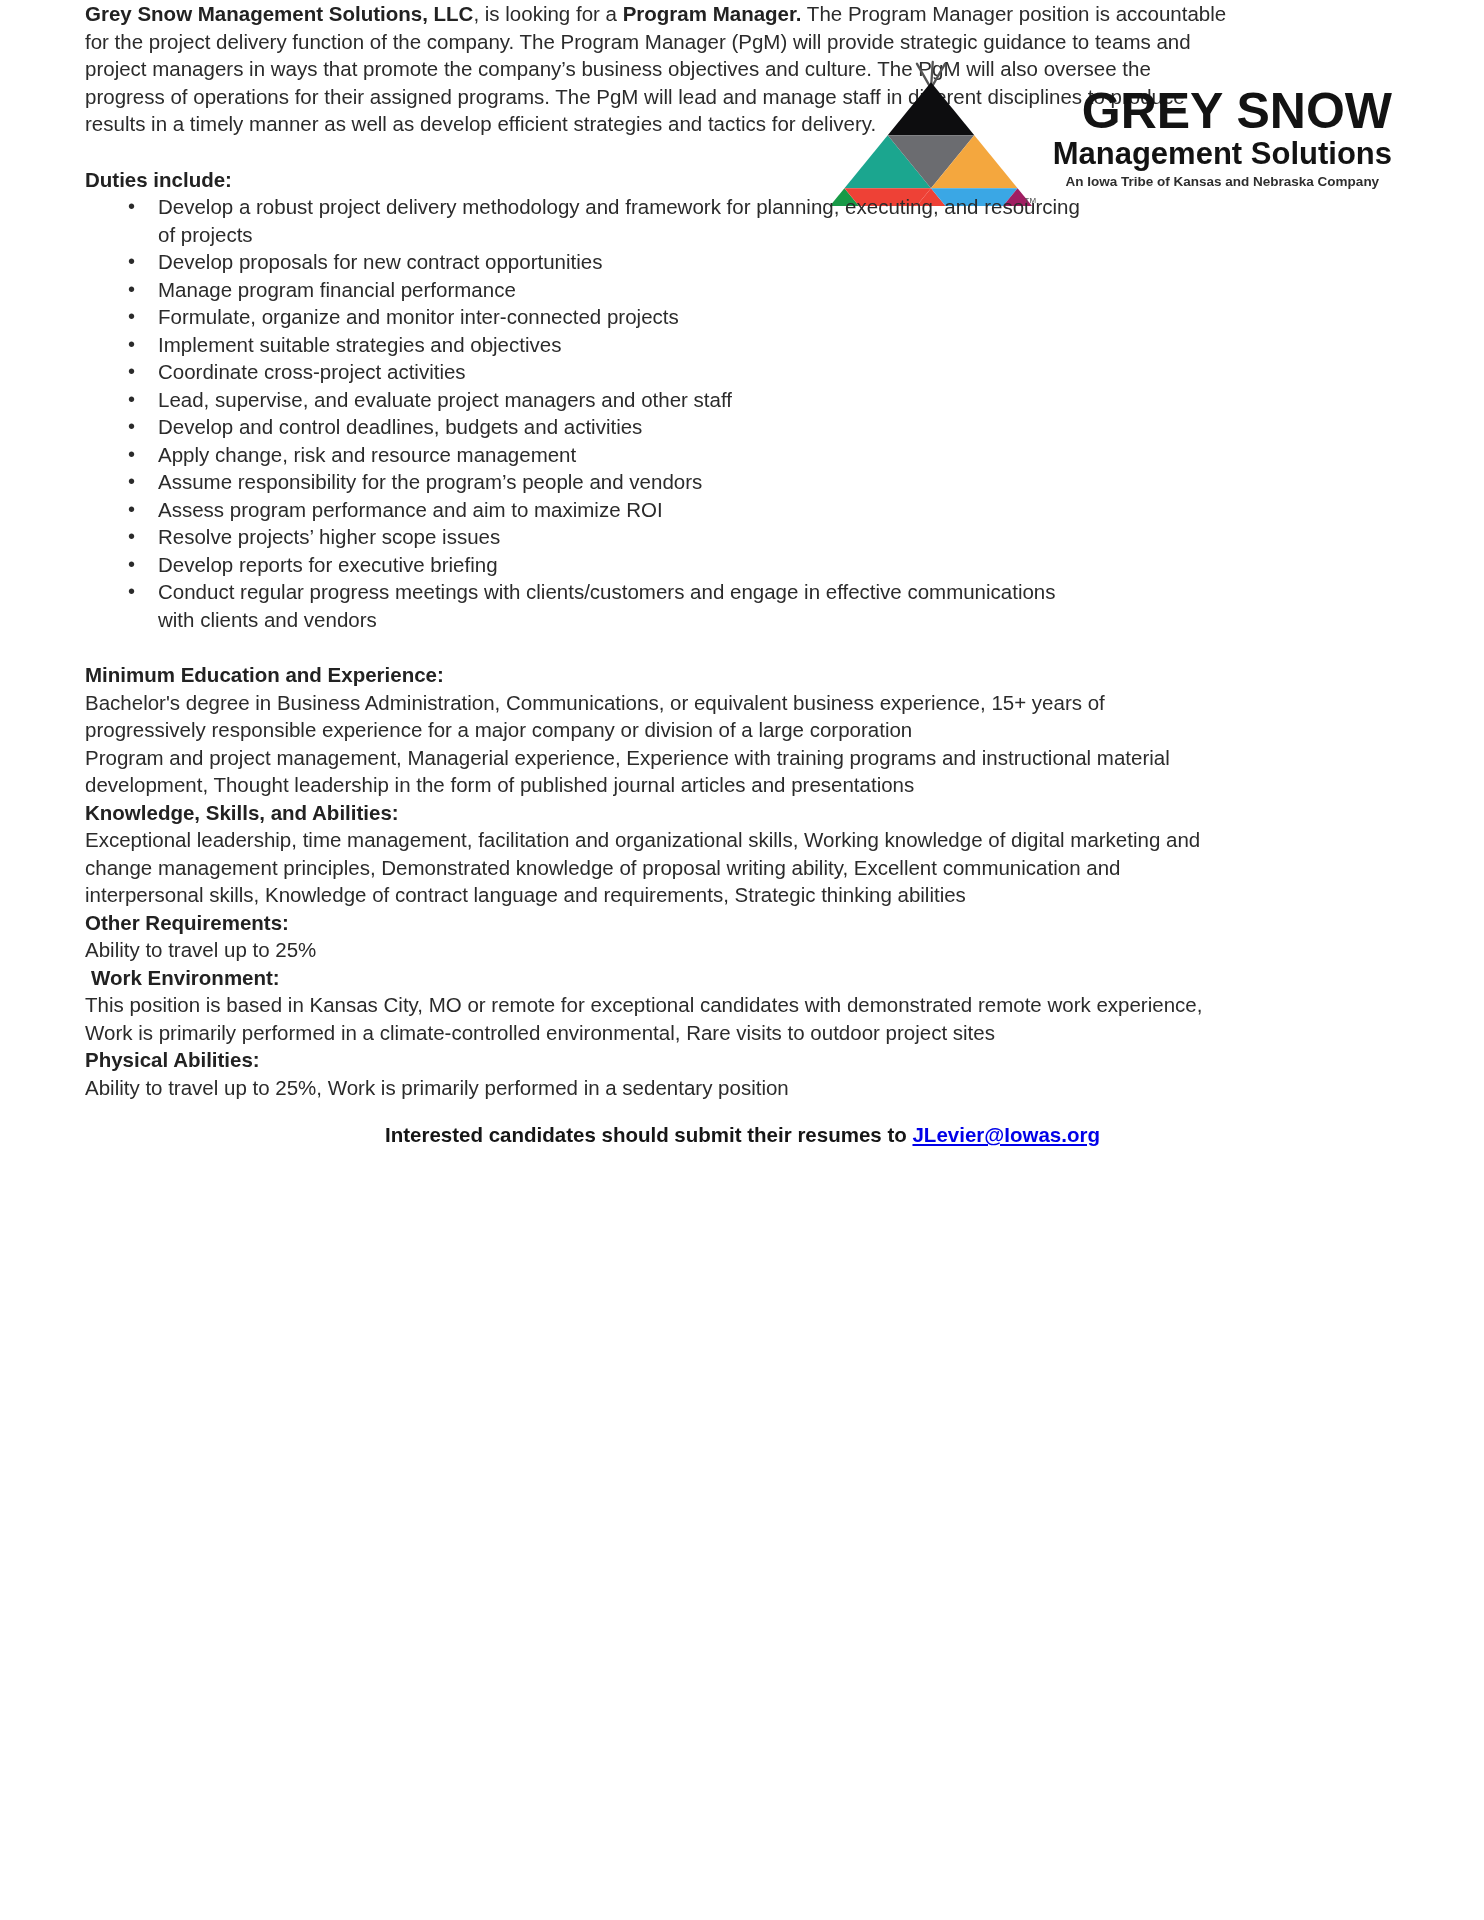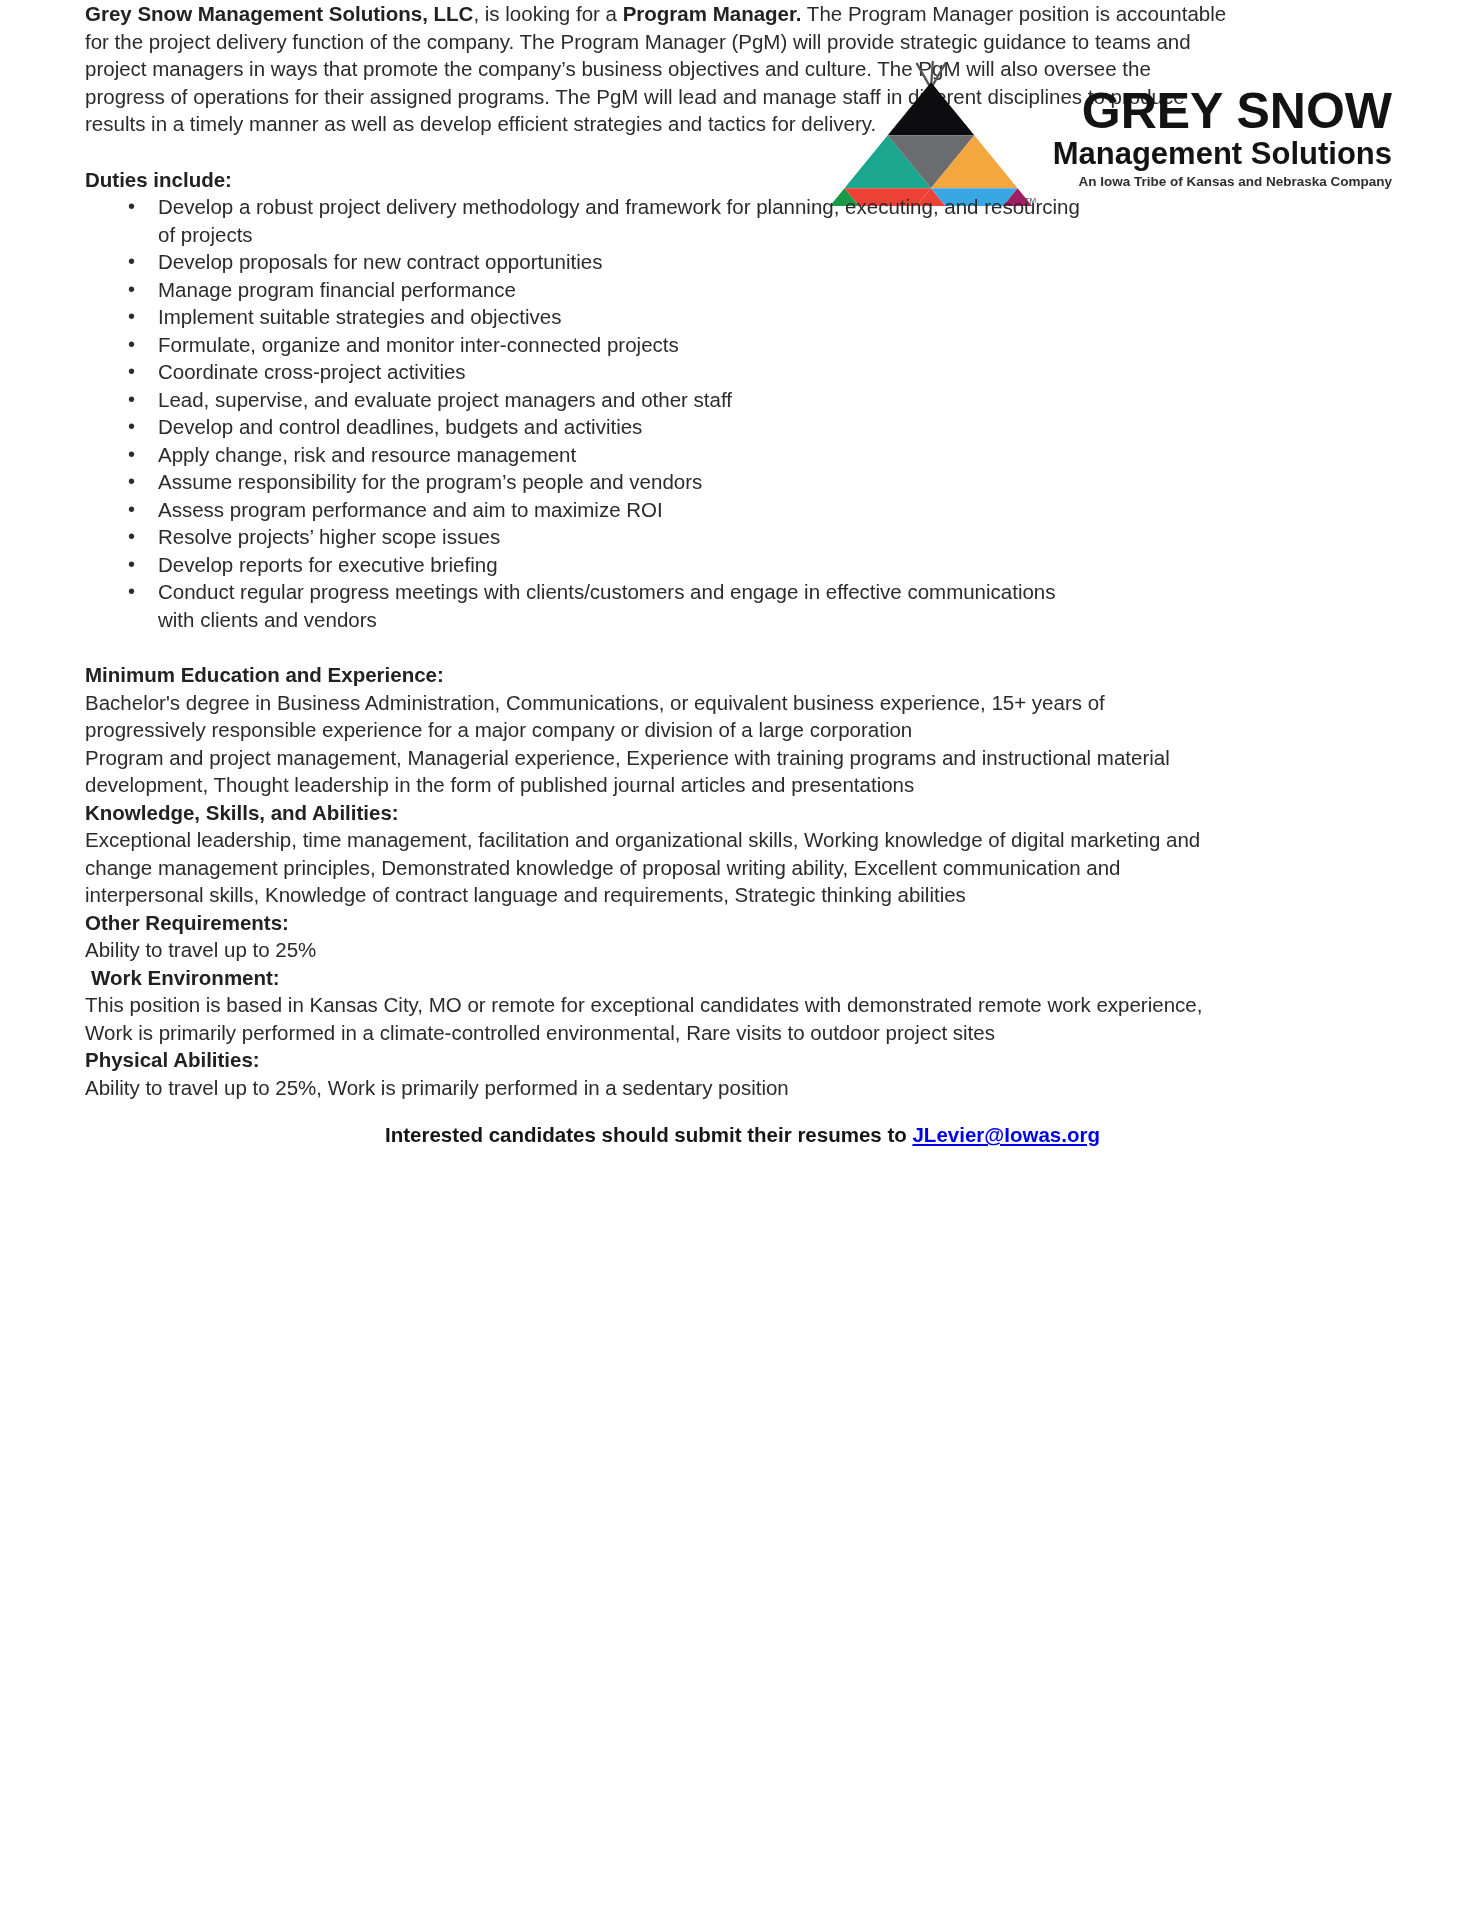--- a/index.html
+++ b/index.html
@@ -43,20 +43,21 @@
     font-size: 31px;
     font-weight: bold;
     line-height: 1.05;
     margin-top: 2px;
   }
   .brand-tagline {
     font-size: 13.5px;
     font-weight: bold;
     color: #2e2e2e;
     margin-top: 3px;
+    text-align: center;
   }
 
   
   .doc {
     font-size: 20.5px;
     line-height: 27.5px;
   }
   .intro { margin-top: 202px; max-width: 1145px; }
   b, .bold { font-weight: bold; color: #222; }
 
@@ -135,22 +136,22 @@
   <div class="doc">
 
     <p class="intro" style="margin:0;"><b>Grey Snow Management Solutions, LLC</b><span>, is looking for a </span><b>Program Manager.</b><span> The Program Manager position is accountable for the project delivery function of the company. The Program Manager (PgM) will provide strategic guidance to teams and project managers in ways that promote the company’s business objectives and culture. The PgM will also oversee the progress of operations for their assigned programs. The PgM will lead and manage staff in different disciplines to produce results in a timely manner as well as develop efficient strategies and tactics for delivery.</span></p>
 
     <div class="duties-heading">Duties include:</div>
 
     <ul class="duties">
       <li>Develop a robust project delivery methodology and framework for planning, executing, and resourcing of projects</li>
       <li>Develop proposals for new contract opportunities</li>
       <li>Manage program financial performance</li>
+      <li>Formulate, organize and monitor inter-connected projects</li>
       <li>Implement suitable strategies and objectives</li>
-      <li>Formulate, organize and monitor inter-connected projects</li>
       <li>Coordinate cross-project activities</li>
       <li>Lead, supervise, and evaluate project managers and other staff</li>
       <li>Develop and control deadlines, budgets and activities</li>
       <li>Apply change, risk and resource management</li>
       <li>Assume responsibility for the program’s people and vendors</li>
       <li>Assess program performance and aim to maximize ROI</li>
       <li>Resolve projects’ higher scope issues</li>
       <li>Develop reports for executive briefing</li>
       <li>Conduct regular progress meetings with clients/customers and engage in effective communications with clients and vendors</li>
     </ul>

